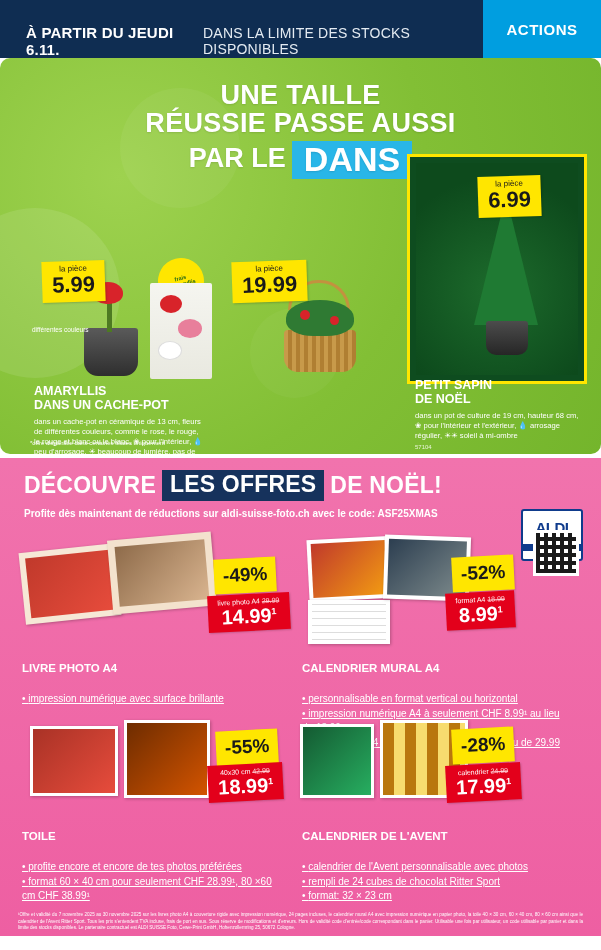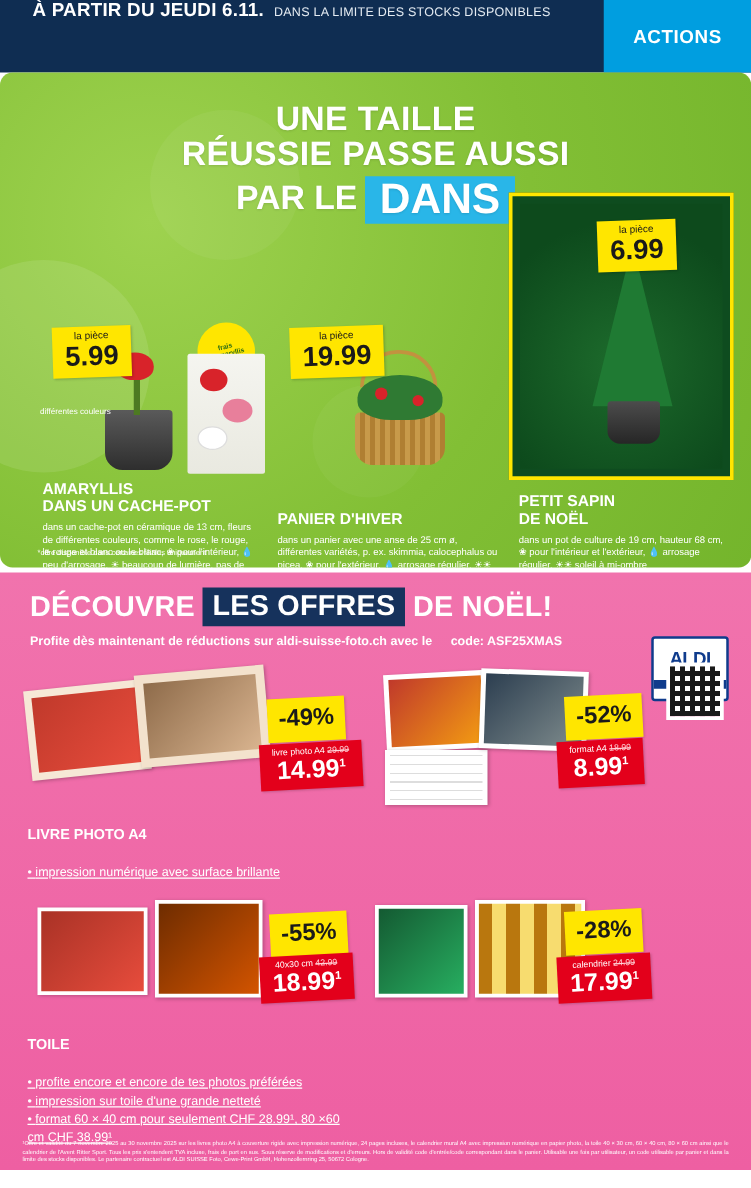--- a/index.html
+++ b/index.html
@@ -9,38 +9,38 @@
     background: #ffffff;
     overflow: hidden;
     position: relative;
   }
 
   
   .top-bar {
     height: 58px;
     background: #0f2d52;
     display: flex;
-    align-items: flex-start;
+    align-items: flex-end;
     position: relative;
   }
   .top-bar-left {
     flex: 1;
     padding-left: 26px;
     color: #ffffff;
     display: flex;
     align-items: baseline;
     gap: 8px;
   }
   .top-date {
     font-size: 15px;
     font-weight: bold;
     letter-spacing: 0.2px;
   }
   .top-sub {
-    font-size: 10px;
+    font-size: 14px;
     letter-spacing: 0.2px;
     color: #e4ebf2;
   }
   .top-actions {
     width: 118px;
     height: 58px;
     background: #009ee0;
     color: #ffffff;
     font-size: 15px;
     font-weight: bold;
@@ -171,21 +171,21 @@
     font-size: 23px;
     font-weight: bold;
   }
   .profite {
     margin-left: 24px;
     margin-top: 7px;
     color: #ffffff;
     font-size: 10px;
     font-weight: bold;
   }
-  .code-hl { color: #ffffff; margin-left: 12px; }
+  .code-hl { color: #ffffff; }
 
   .aldi-logo {
     position: absolute;
     right: 18px; top: 12px;
     width: 62px; height: 52px;
     background: #ffffff;
     border: 2px solid #0f3b8c;
     border-radius: 3px;
     display: flex;
     flex-direction: column;
@@ -320,38 +320,33 @@
   <div class="flag" style="left:232px; top:203px;">
     <span class="lbl">la pièce</span>
     <span class="amt">19.99</span>
   </div>
   <div style="position:absolute;left:288px;top:222px;width:62px;height:30px;border:3px solid #c2923f;border-bottom:none;border-radius:32px 32px 0 0;"></div>
   <div style="position:absolute;left:284px;top:272px;width:72px;height:42px;background:repeating-linear-gradient(90deg,#c89a4a 0 4px,#b07f32 4px 8px);border-radius:4px 4px 14px 14px;"></div>
   <div style="position:absolute;left:286px;top:242px;width:68px;height:36px;background:#2f7a33;border-radius:50% 50% 40% 40%;"></div>
   <div style="position:absolute;left:300px;top:252px;width:10px;height:10px;background:#d8232a;border-radius:50%;"></div>
   <div style="position:absolute;left:330px;top:258px;width:9px;height:9px;background:#d8232a;border-radius:50%;"></div>
 
-  <div style="position:absolute;left:222px;top:350px;width:180px;">
-    <div class="prod-title">PANIER D'HIVER</div>
-    <div class="prod-desc">dans un panier avec une anse de 25 cm ø, différentes variétés, p. ex. skimmia, calocephalus ou picea, ❀ pour l'extérieur, 💧 arrosage régulier, ☀☀ soleil à mi-ombre</div>
-    <div class="prod-code">74890</div>
-  </div>
 
   <div class="tree-frame">
     <div class="tree-inner">
       <div style="position:absolute;left:58px;top:32px;width:0;height:0;border-left:32px solid transparent;border-right:32px solid transparent;border-bottom:130px solid #1f7a33;"></div>
       <div style="position:absolute;left:70px;top:158px;width:42px;height:34px;background:linear-gradient(180deg,#4c4c4c,#262626);border-radius:3px 3px 10px 10px;"></div>
     </div>
   </div>
   <div class="flag" style="right:60px; top:118px;">
     <span class="lbl">la pièce</span>
     <span class="amt">6.99</span>
   </div>
 
-  <div style="position:absolute;left:415px;top:336px;width:165px;">
+  <div style="position:absolute;left:415px;top:320px;width:165px;">
     <div class="prod-title">
       <span>PETIT SAPIN</span><br>
       <span>DE NOËL</span>
     </div>
     <div class="prod-desc">dans un pot de culture de 19 cm, hauteur  68 cm, ❀ pour l'intérieur et l'extérieur, 💧 arrosage régulier, ☀☀ soleil à mi-ombre</div>
     <div class="prod-code">57104</div>
   </div>
 
   <div class="footnote-green">*offre disponible dans certaines filiales uniquement</div>
 </div>
@@ -409,20 +404,28 @@
     </span>
     <span class="now"><span>8.99</span><sup>1</sup></span>
   </div>
 
   <div style="position:absolute;left:22px;top:204px;width:250px;">
     <div class="offer-title">LIVRE PHOTO A4</div>
     <ul class="offer-list">
       <li>impression numérique avec surface brillante</li>
     </ul>
   </div>
+  <div style="position:absolute;left:302px;top:204px;width:268px;">
+    <div class="offer-title">CALENDRIER MURAL A4</div>
+    <ul class="offer-list">
+      <li>personnalisable en format vertical ou horizontal</li>
+      <li>impression numérique A4 à seulement CHF 8.99¹ au lieu de 18.99</li>
+      <li>papier photo A4 à seulement 11.99 CHF au lieu de 29.99</li>
+    </ul>
+  </div>
 
   <div class="photo" style="left:30px;top:268px;width:88px;height:70px;background:#ffffff;">
     <div style="position:absolute;inset:3px;background:linear-gradient(135deg,#a93226,#e74c3c);"></div>
   </div>
   <div class="photo" style="left:124px;top:262px;width:86px;height:78px;background:#ffffff;">
     <div style="position:absolute;inset:3px;background:linear-gradient(135deg,#6e2c00,#d35400);"></div>
   </div>
   <div class="discount-badge" style="left:216px;top:272px;">-55%</div>
   <div class="price-tag" style="left:208px;top:306px;">
     <span class="was">
@@ -444,19 +447,26 @@
       <span>calendrier</span>
       <s>24.99</s>
     </span>
     <span class="now"><span>17.99</span><sup>1</sup></span>
   </div>
 
   <div style="position:absolute;left:22px;top:372px;width:250px;">
     <div class="offer-title">TOILE</div>
     <ul class="offer-list">
       <li>profite encore et encore de tes photos préférées</li>
-      <li>impression sur toile d'une grande netteté</li>
       <li>format 60 × 40 cm pour seulement CHF 28.99¹, 80 ×60 cm CHF 38.99¹</li>
     </ul>
   </div>
+  <div style="position:absolute;left:302px;top:372px;width:268px;">
+    <div class="offer-title">CALENDRIER DE L'AVENT</div>
+    <ul class="offer-list">
+      <li>calendrier de l'Avent personnalisable avec photos</li>
+      <li>rempli de 24 cubes de chocolat Ritter Sport</li>
+      <li>format: 32 × 23 cm</li>
+    </ul>
+  </div>
 
   <div class="legal">¹Offre et validité du 7 novembre 2025 au 30 novembre 2025 sur les livres photo A4 à couverture rigide avec impression numérique, 24 pages incluses, le calendrier mural A4 avec impression numérique en papier photo, la toile 40 × 30 cm, 60 × 40 cm, 80 × 60 cm ainsi que le calendrier de l'Avent Ritter Sport. Tous les prix s'entendent TVA incluse, frais de port en sus. Sous réserve de modifications et d'erreurs. Hors de validité code d'entrée/code correspondant dans le panier. Utilisable une fois par utilisateur, un code utilisable par panier et dans la limite des stocks disponibles. Le partenaire contractuel est ALDI SUISSE Foto, Cewe-Print GmbH, Hohenzollernring 25, 50672 Cologne.</div>
 </div>
 
 </body></html>

